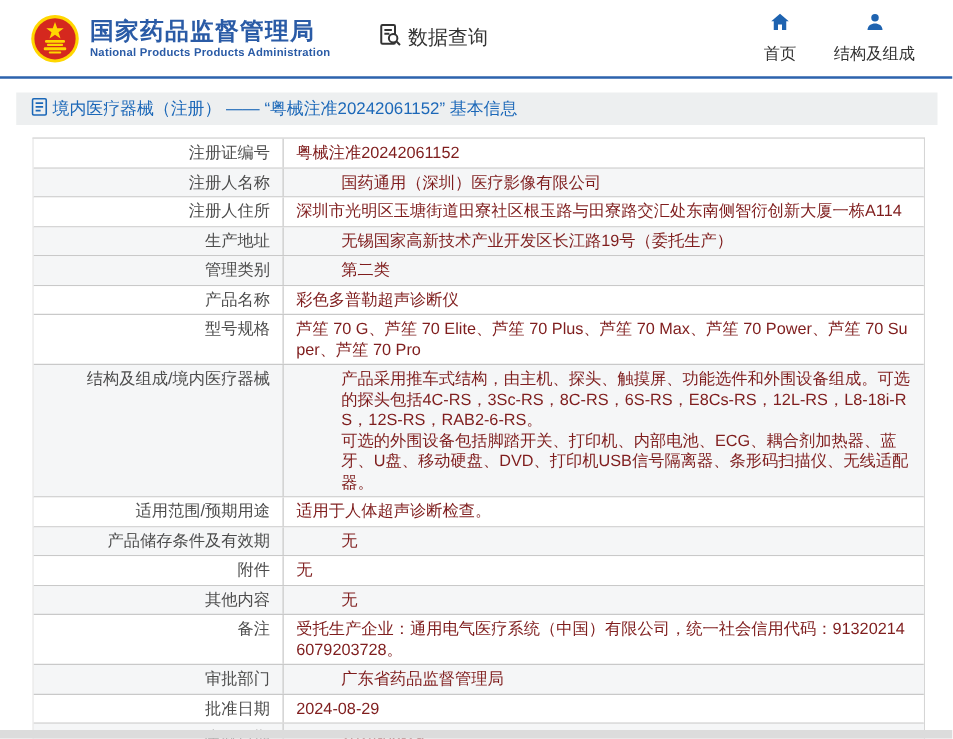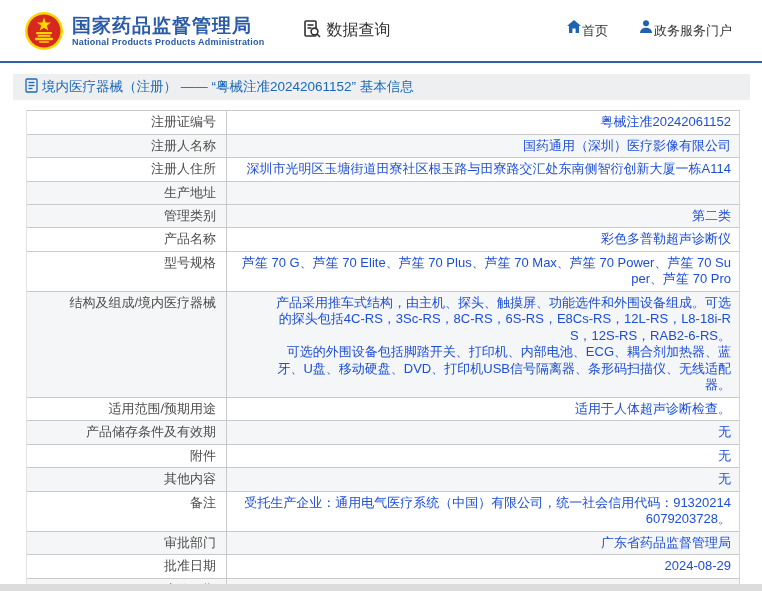--- a/index.html
+++ b/index.html
@@ -50,21 +50,21 @@
     margin-left: 4px;
   }
   .header-nav {
     margin-left: auto;
     display: flex;
     gap: 30px;
     padding-right: 14px;
   }
   .nav-item {
     display: flex;
-    flex-direction: row;
+    flex-direction: column;
     align-items: center;
     cursor: pointer;
   }
   .nav-item svg { width: 16px; height: 16px; margin-bottom: 3px; }
   .nav-label { font-size: 13px; color: #333; }
 
   
   .breadcrumb {
     margin: 11px 12px 0 13px;
     background: #edeff0;
@@ -101,25 +101,24 @@
     border-right: 1px solid #c9c9c9;
     line-height: 16px;
     display: flex;
     justify-content: flex-end;
     align-items: flex-start;
   }
   .label .label-text { line-height: 16px; }
   .value {
     flex: 1;
     padding: 3px 8px 3px 10px;
-    color: #1d4ed8;
+    color: #7f1d1d;
     line-height: 16.5px;
     white-space: pre-line;
     word-break: break-all;
-    text-align: right;
   }
 
   
   .footer-strip {
     position: absolute;
     left: 0; bottom: 0;
     width: 100%;
     height: 7px;
     background: #dcdcdc;
   }
@@ -168,21 +167,21 @@
       </span>
       <span class="nav-label">首页</span>
     </div>
     <div class="nav-item">
       <span>
         <svg viewBox="0 0 16 16" fill="#1e63b0">
           <circle cx="8" cy="4.2" r="3"></circle>
           <path d="M2 14 C2 10.5 5 8.8 8 8.8 C11 8.8 14 10.5 14 14 Z"></path>
         </svg>
       </span>
-      <span class="nav-label">政务服务门户</span>
+      <span class="nav-label">结构及组成</span>
     </div>
   </div>
 </div>
 
 <div class="breadcrumb">
   <span>
     <svg viewBox="0 0 13 15" fill="none" stroke="#1c68b8" stroke-width="1.3">
       <rect x="1" y="1" width="11" height="13" rx="1"></rect>
       <line x1="3.5" y1="4.5" x2="9.5" y2="4.5"></line>
       <line x1="3.5" y1="7.5" x2="9.5" y2="7.5"></line>
@@ -215,20 +214,21 @@
       <span class="label-text">注册人住所</span>
     </div>
     <div class="value">深圳市光明区玉塘街道田寮社区根玉路与田寮路交汇处东南侧智衍创新大厦一栋A114</div>
   </div>
 
   <div class="row alt">
     <div class="label">
 
       <span class="label-text">生产地址</span>
     </div>
+    <div class="value">无锡国家高新技术产业开发区长江路19号（委托生产）</div>
   </div>
 
   <div class="row alt">
     <div class="label">
 
       <span class="label-text">管理类别</span>
     </div>
     <div class="value">第二类</div>
   </div>
 

